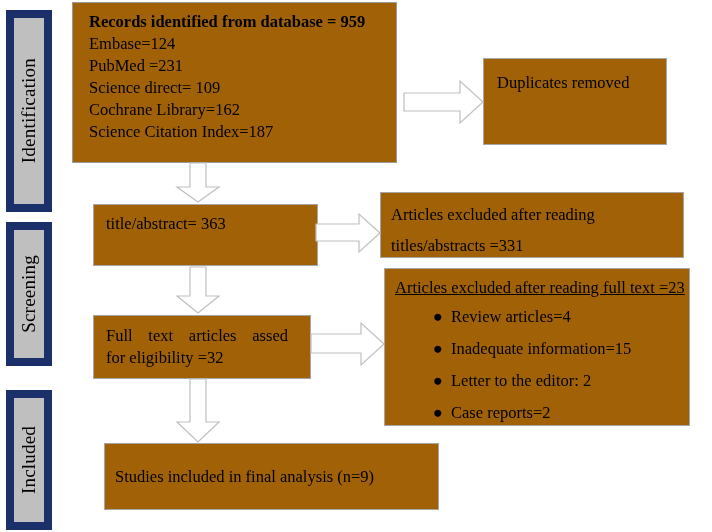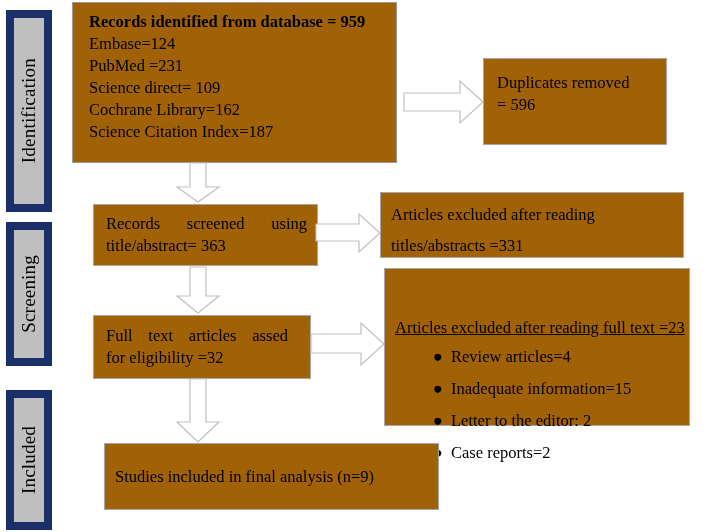--- a/index.html
+++ b/index.html
@@ -95,21 +95,20 @@
   #box-excluded-titles .line { white-space: nowrap; }
 
   #box-excluded-full {
     left: 384px; top: 268px; width: 306px; height: 158px;
     padding: 8px 6px 0 10px;
   }
   #box-excluded-full .excl-head {
     text-decoration: underline;
     white-space: nowrap;
     margin-bottom: 2px;
-    margin-top: 40px;
   }
   #box-excluded-full ul {
     margin: 0;
     padding: 0 0 0 56px;
     list-style: none;
   }
   #box-excluded-full li {
     position: relative;
     line-height: 1.95;
     white-space: nowrap;
@@ -181,25 +180,23 @@
     <div class="line bold">Records identified from database = 959</div>
     <div class="line">Embase=124</div>
     <div class="line">PubMed =231</div>
     <div class="line">Science direct= 109</div>
     <div class="line">Cochrane Library=162</div>
     <div class="line">Science Citation Index=187</div>
   </div>
 
   <div class="flow-box" id="box-duplicates">
     <div class="line">Duplicates   removed</div>
-    <div class="line">= 596</div>
   </div>
 
   <div class="flow-box" id="box-screened">
-    <div class="just-line">Records   screened   using</div>
     <div>title/abstract= 363</div>
   </div>
 
   <div class="flow-box" id="box-excluded-titles">
     <div class="line">Articles excluded after reading</div>
     <div class="line">titles/abstracts =331</div>
   </div>
 
   <div class="flow-box" id="box-excluded-full">
     <div class="excl-head">Articles excluded after reading full text =23</div>

